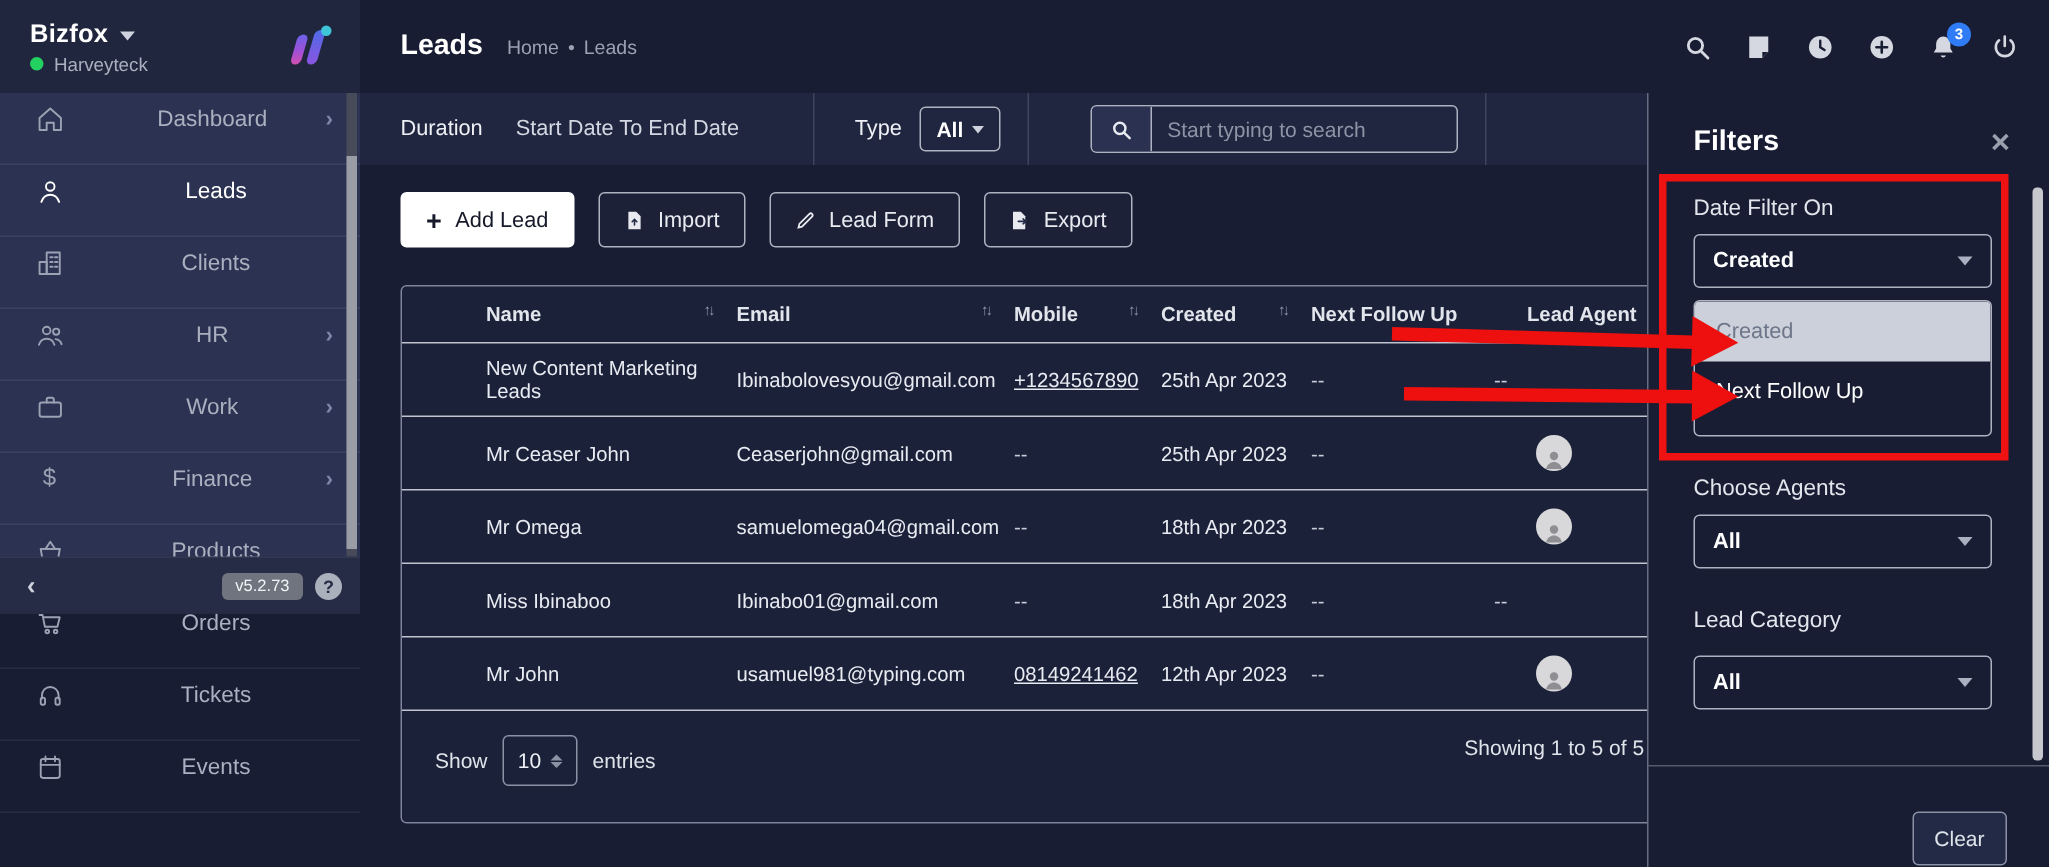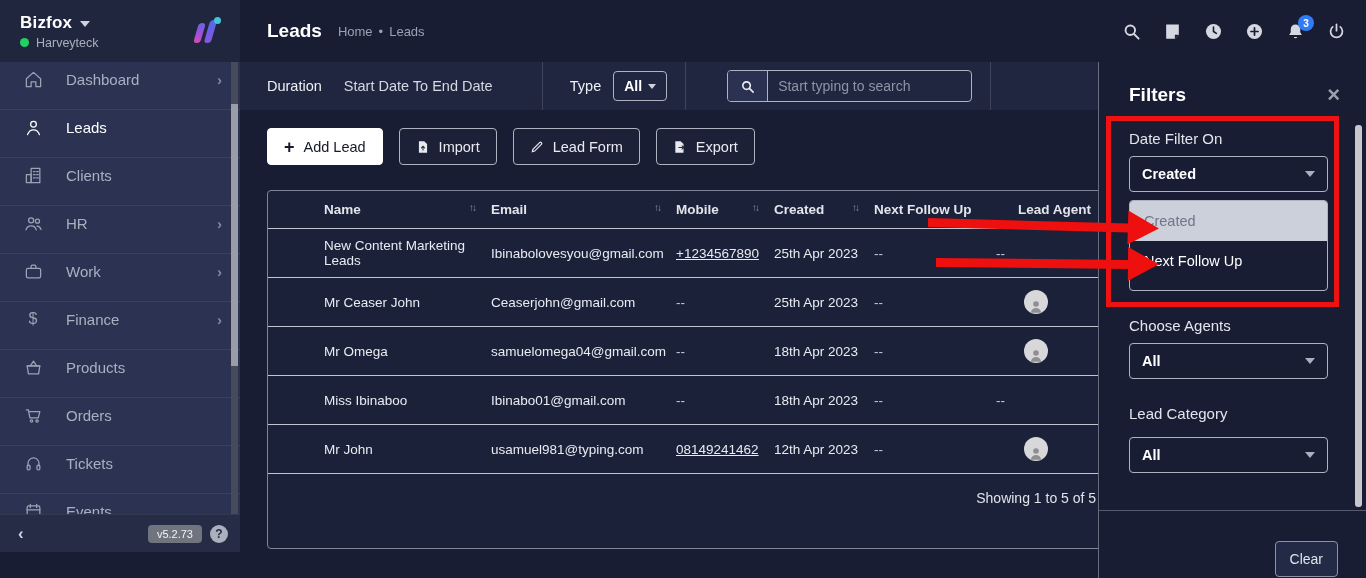--- a/index.html
+++ b/index.html
@@ -4,36 +4,36 @@
 <style>
   * { margin:0; padding:0; box-sizing:border-box; }
   html,body { width:1366px; height:578px; overflow:hidden; }
   body {
     font-family:"Liberation Sans", sans-serif;
     background:#181d33;
     color:#e8ebf2;
     position:relative;
   }
   
-  .sidebar { position:absolute; left:0; top:0; width:240px; height:552px; background:#2c3352; z-index:2; }
+  .sidebar { position:absolute; left:0; top:0; width:240px; height:409px; background:#2c3352; z-index:2; }
   .sb-header { height:62px; background:#20263e; display:flex; align-items:center; padding:0 16px 0 20px; }
   .sb-brand { flex:1; }
   .sb-brand-row { display:flex; align-items:center; gap:8px; }
   .sb-brand-name { font-size:17px; font-weight:bold; color:#ffffff; letter-spacing:.2px; }
   .sb-caret { width:0; height:0; border-left:5px solid transparent; border-right:5px solid transparent; border-top:6px solid #cfd3de; margin-top:2px; }
   .sb-org-row { display:flex; align-items:center; gap:7px; margin-top:3px; }
   .sb-dot { width:9px; height:9px; border-radius:50%; background:#23d160; }
   .sb-org { font-size:12.5px; color:#aab0bf; }
   .sb-logo { position:relative; width:36px; height:34px; }
   .sb-logo .bar { position:absolute; width:7px; border-radius:4px; background:linear-gradient(180deg,#6a63e8 0%,#a04fd8 55%,#d24fae 100%); transform:skewX(-16deg); }
   .sb-logo .b1 { height:20px; left:8px; top:9px; }
   .sb-logo .b2 { height:23px; left:19px; top:6px; background:linear-gradient(180deg,#4f6ae8,#8a55e0); }
   .sb-logo .dot { position:absolute; width:7px; height:7px; border-radius:50%; background:#3ec6d8; right:3px; top:3px; }
   .sb-items { position:absolute; top:62px; left:0; right:0; bottom:38px; }
-  .sb-item { height:48px; display:flex; align-items:center; padding:0 18px 13px 22px; border-bottom:1px solid rgba(255,255,255,0.07); color:#aab0bf; font-size:15px; cursor:pointer; }
+  .sb-item { height:48px; display:flex; align-items:center; padding:0 18px 13px 22px; border-bottom:1px solid rgba(255,255,255,0.07); color:#aab0bf; font-size:15px; cursor:pointer;text-align:center; }
   .sb-item .ic { width:22px; height:22px; margin-right:22px; display:flex; align-items:center; justify-content:center; color:#9ba2b4; }
   .sb-item .ic svg { width:19px; height:19px; stroke:currentColor; fill:none; stroke-width:1.6; stroke-linecap:round; stroke-linejoin:round; }
   .sb-item .lbl { flex:1; }
   .sb-item .chev { color:#7d87a8; font-size:15px; font-weight:bold; }
   .sb-item.active { color:#ffffff; }
   .sb-item.active .ic { color:#ffffff; }
   .sb-scroll-track { position:absolute; right:2px; top:62px; bottom:38px; width:7px; background:#474b59; }
   .sb-scroll-thumb { position:absolute; right:2px; top:104px; width:7px; height:262px; background:#9a9da6; }
   .sb-footer { position:absolute; bottom:0; left:0; right:0; height:38px; background:#262c45; display:flex; align-items:center; padding:0 12px 0 18px; border-top:1px solid rgba(255,255,255,0.06); }
   .sb-collapse { color:#cfd3de; font-size:17px; font-weight:bold; flex:1; cursor:pointer; }
@@ -438,20 +438,31 @@
           <span class="avatar">
             <svg viewBox="0 0 24 24">
               <circle cx="12" cy="9" r="4.2"></circle>
               <path d="M4 22c1.3-5 4.6-7 8-7s6.7 2 8 7z"></path>
             </svg>
           </span>
         </span>
     </div>
 
     <div class="tfoot">
+      <div class="show-grp">
+        <span>Show</span>
+        <span class="size-box">
+          <span>10</span>
+          <span class="spin">
+              <i class="up"></i>
+              <i class="dn"></i>
+            </span>
+        </span>
+        <span>entries</span>
+      </div>
       <span class="summary">Showing 1 to 5 of 5 entries</span>
     </div>
   </div>
 </div>
 
 <div class="fpanel">
   <div class="fp-head">
     <span class="fp-title">Filters</span>
     <span class="fp-close">×</span>
   </div>

